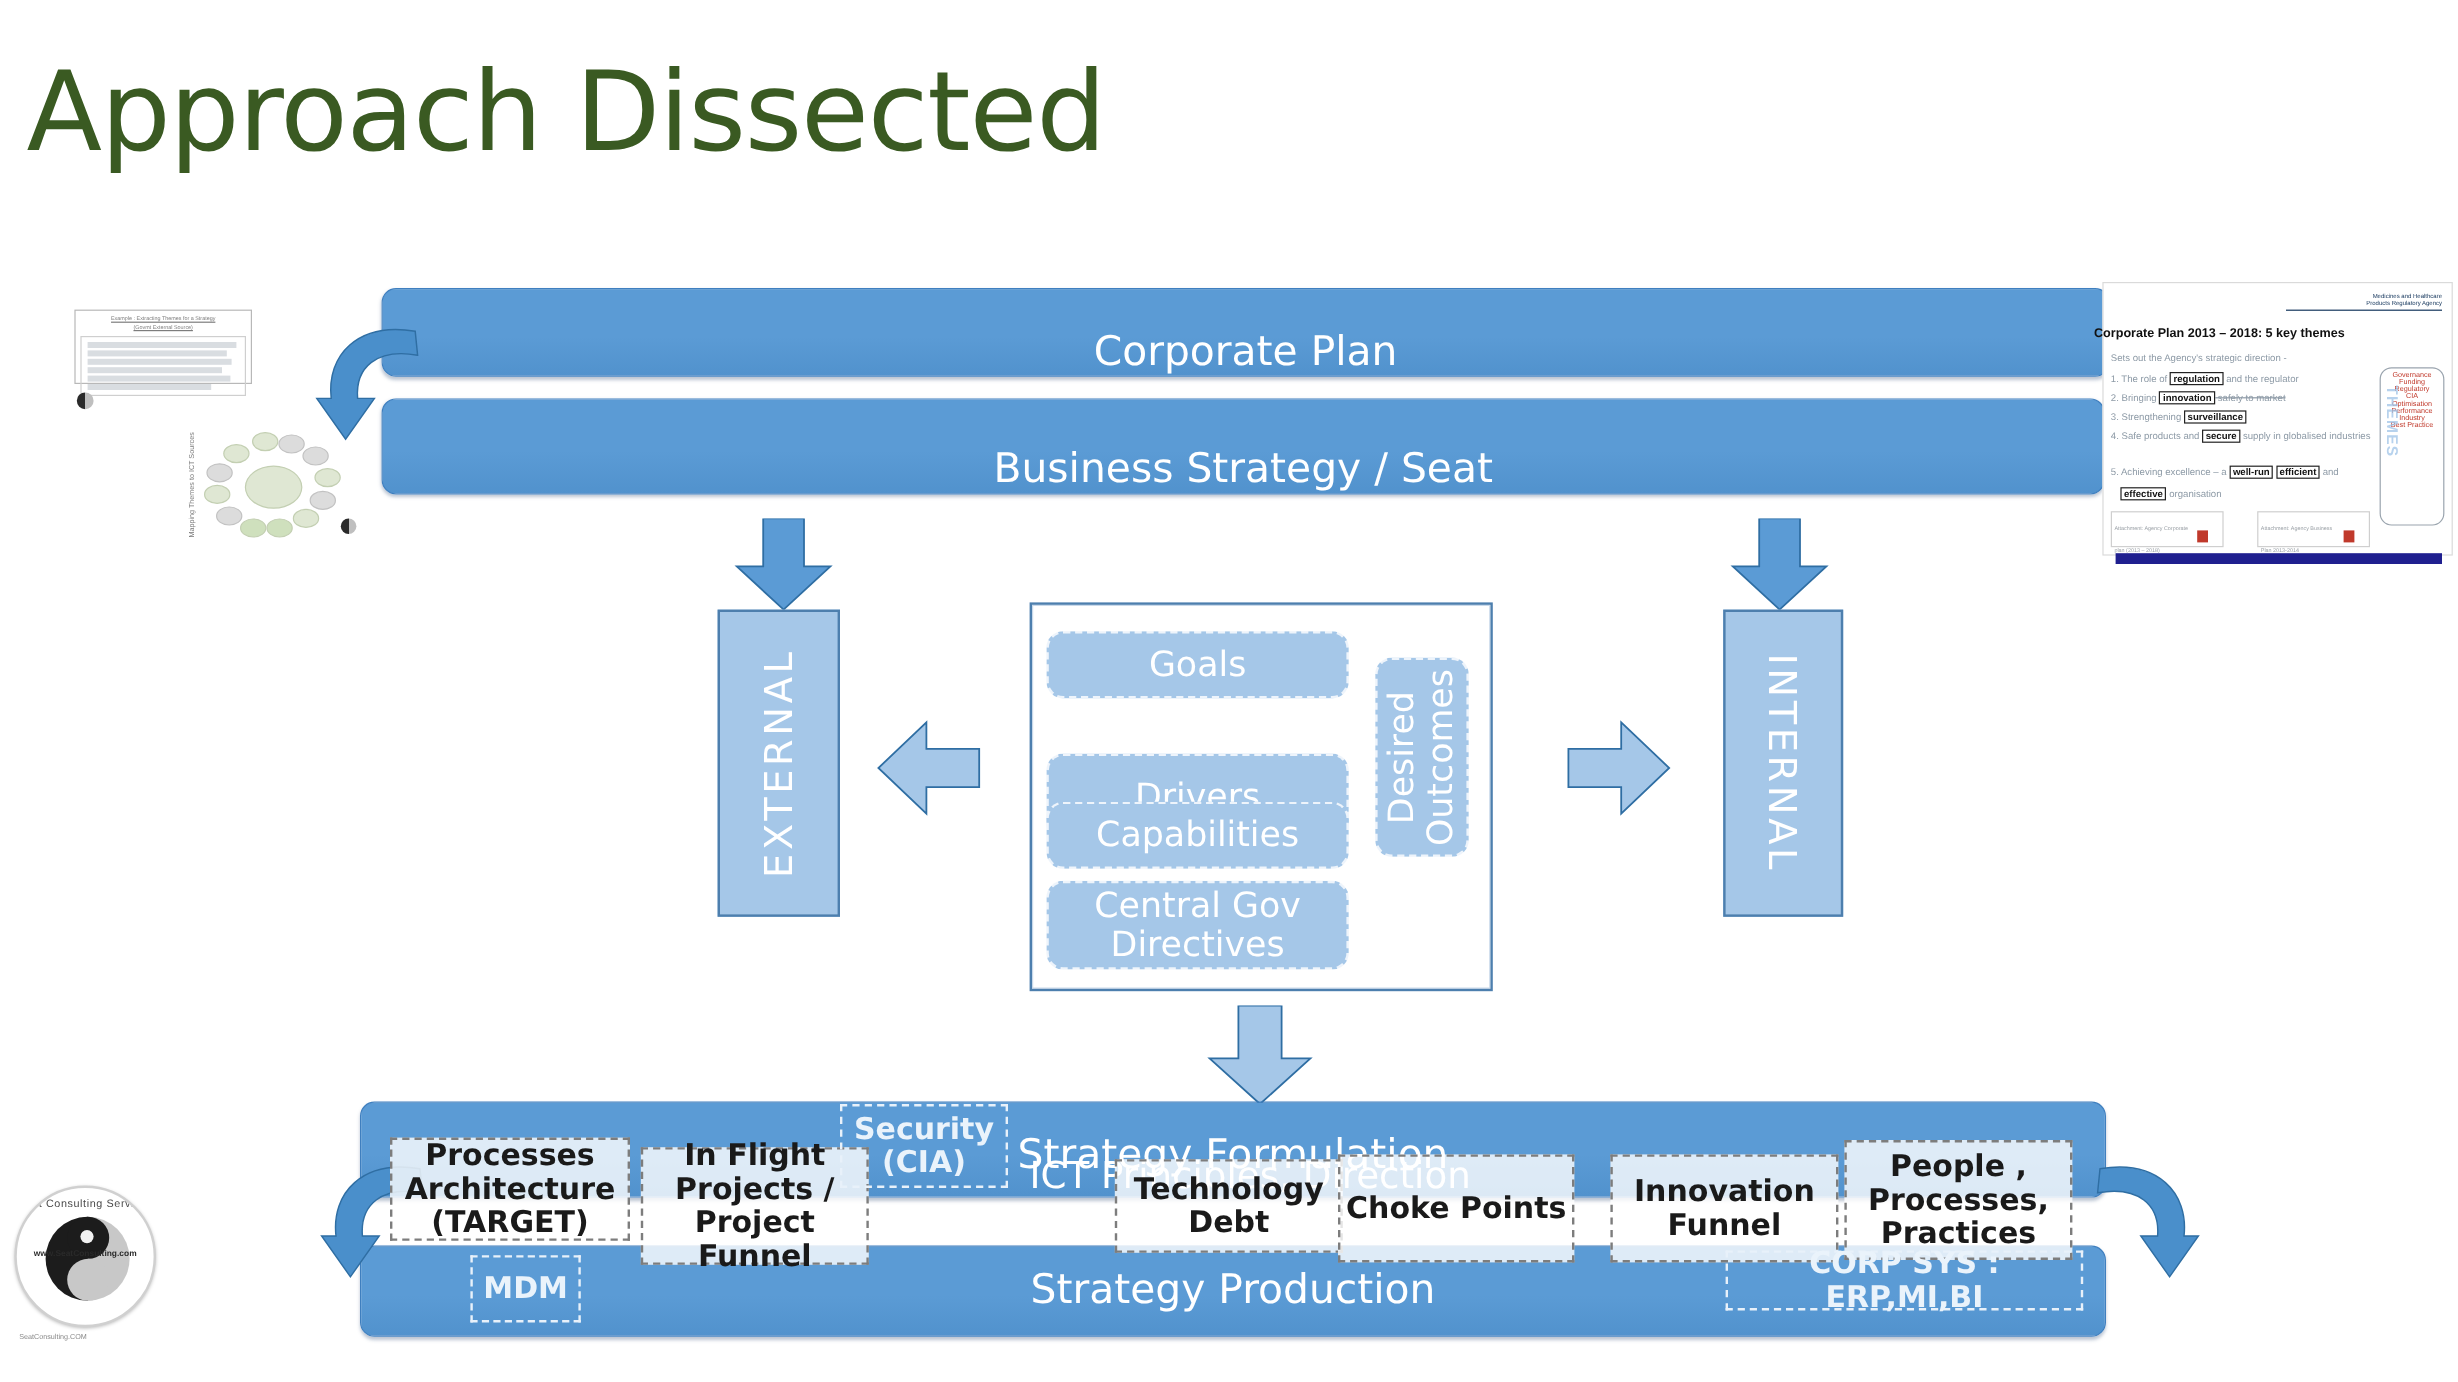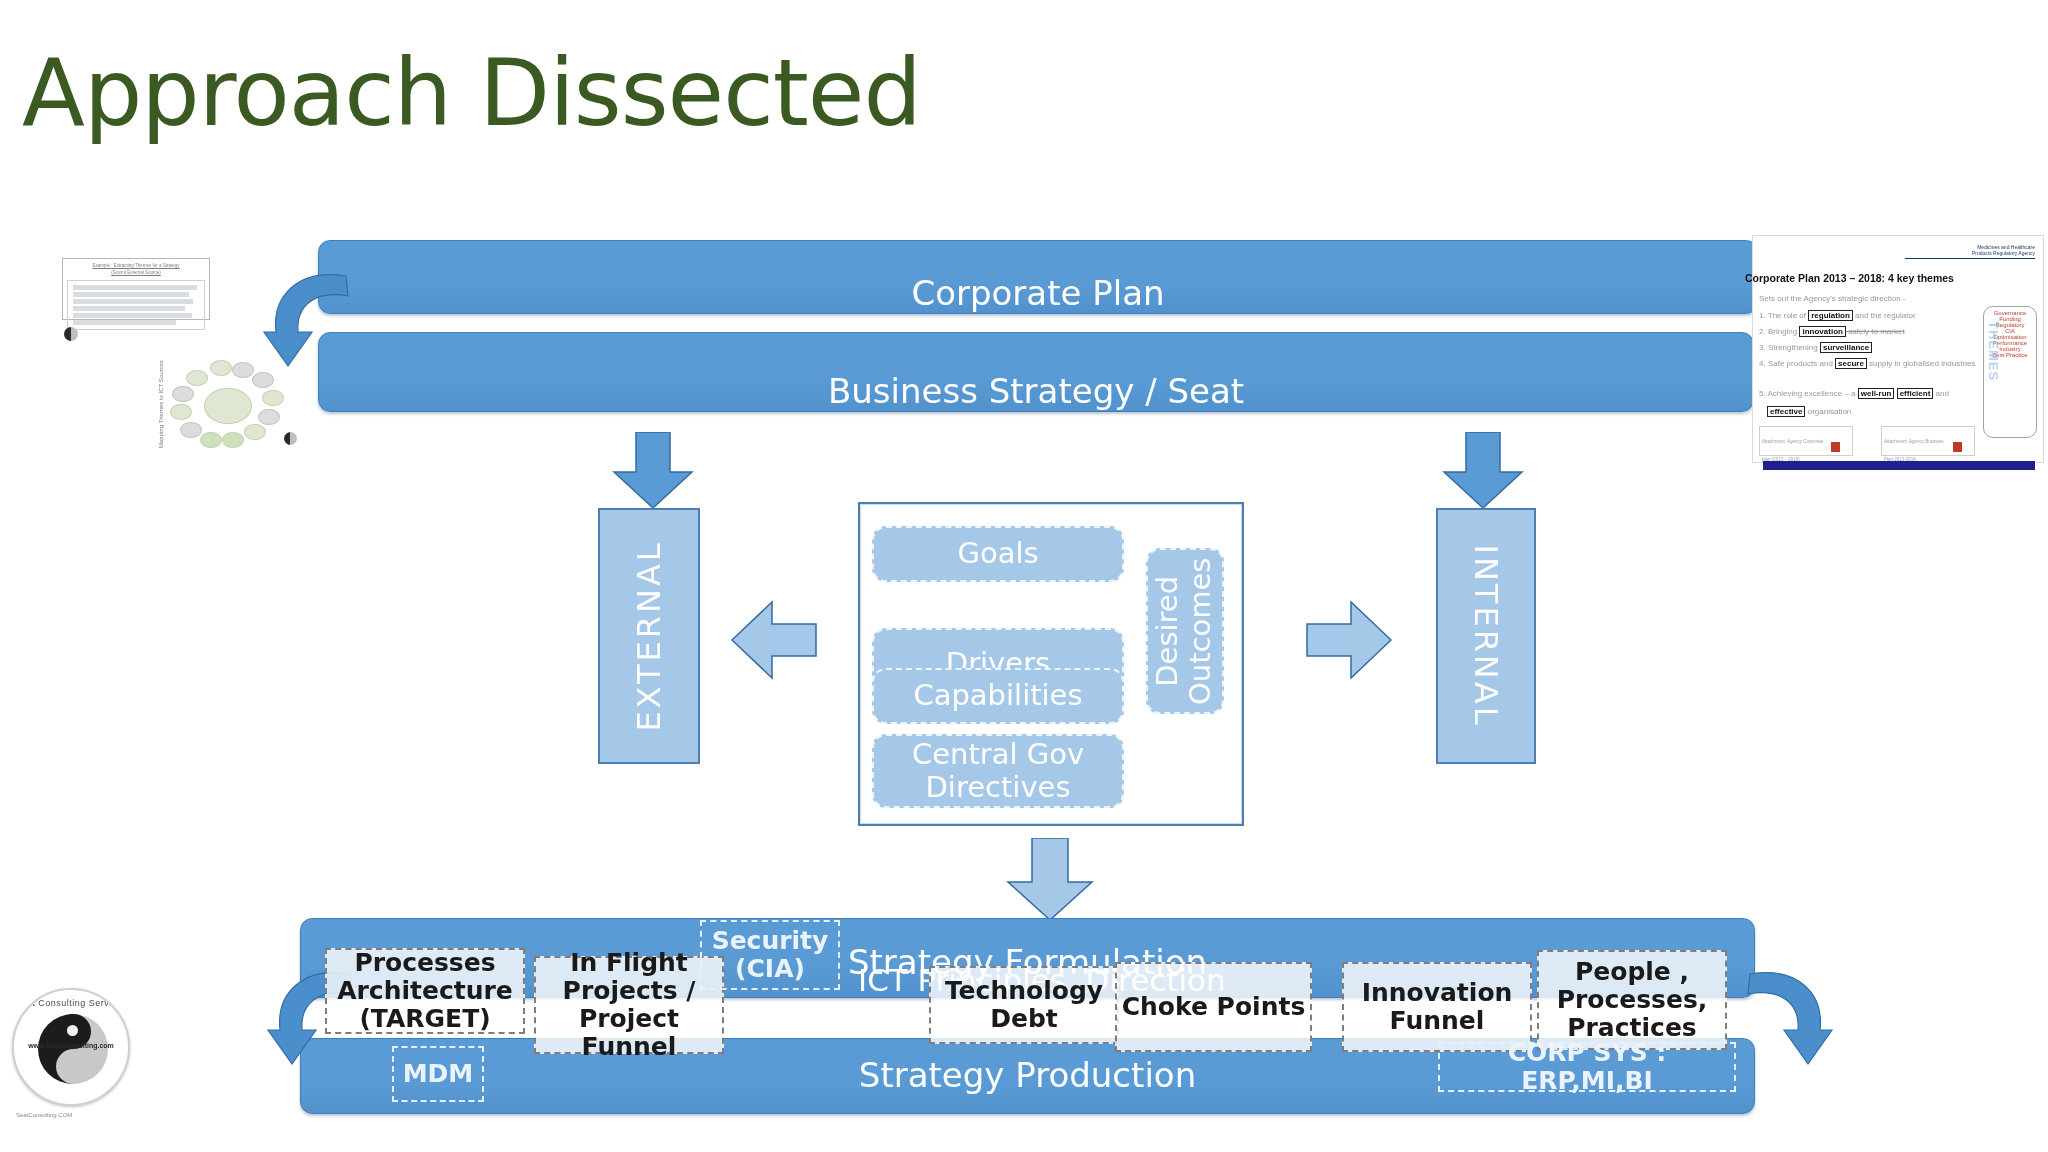--- a/index.html
+++ b/index.html
@@ -358,21 +358,21 @@
     <span>CORP SYS : ERP,MI,BI</span>
   </div>
 
   <div class="mhra" style="left:1752px; top:235px; width:292px; height:228px;">
 
     <div class="mhra-logo" style="right:8px; top:8px; width:130px; border-bottom:1px solid #15365c; padding-bottom:1px;">
       <div>Medicines and Healthcare</div>
       <div>Products Regulatory Agency</div>
     </div>
 
-    <div class="mhra-title" style="left:-8px; top:36px; font-size:10.5px;">Corporate Plan 2013 – 2018: 4 key themes</div>
+    <div class="mhra-title" style="left:-8px; top:36px; font-size:10.5px;">Corporate Plan 2013 – 2018: 5 key themes</div>
 
     <div class="mhra-line" style="left:6px; top:58px; font-size:8px;">Sets out the Agency's strategic direction -</div>
 
     <div class="mhra-line" style="left:6px; top:74px; font-size:8px;">
       <span>1.</span>
       <span>The role of </span><span class="mhra-hl">regulation</span><span> and the regulator</span>
     </div>
 
     <div class="mhra-line" style="left:6px; top:90px; font-size:8px;">
       <span>2.</span>

